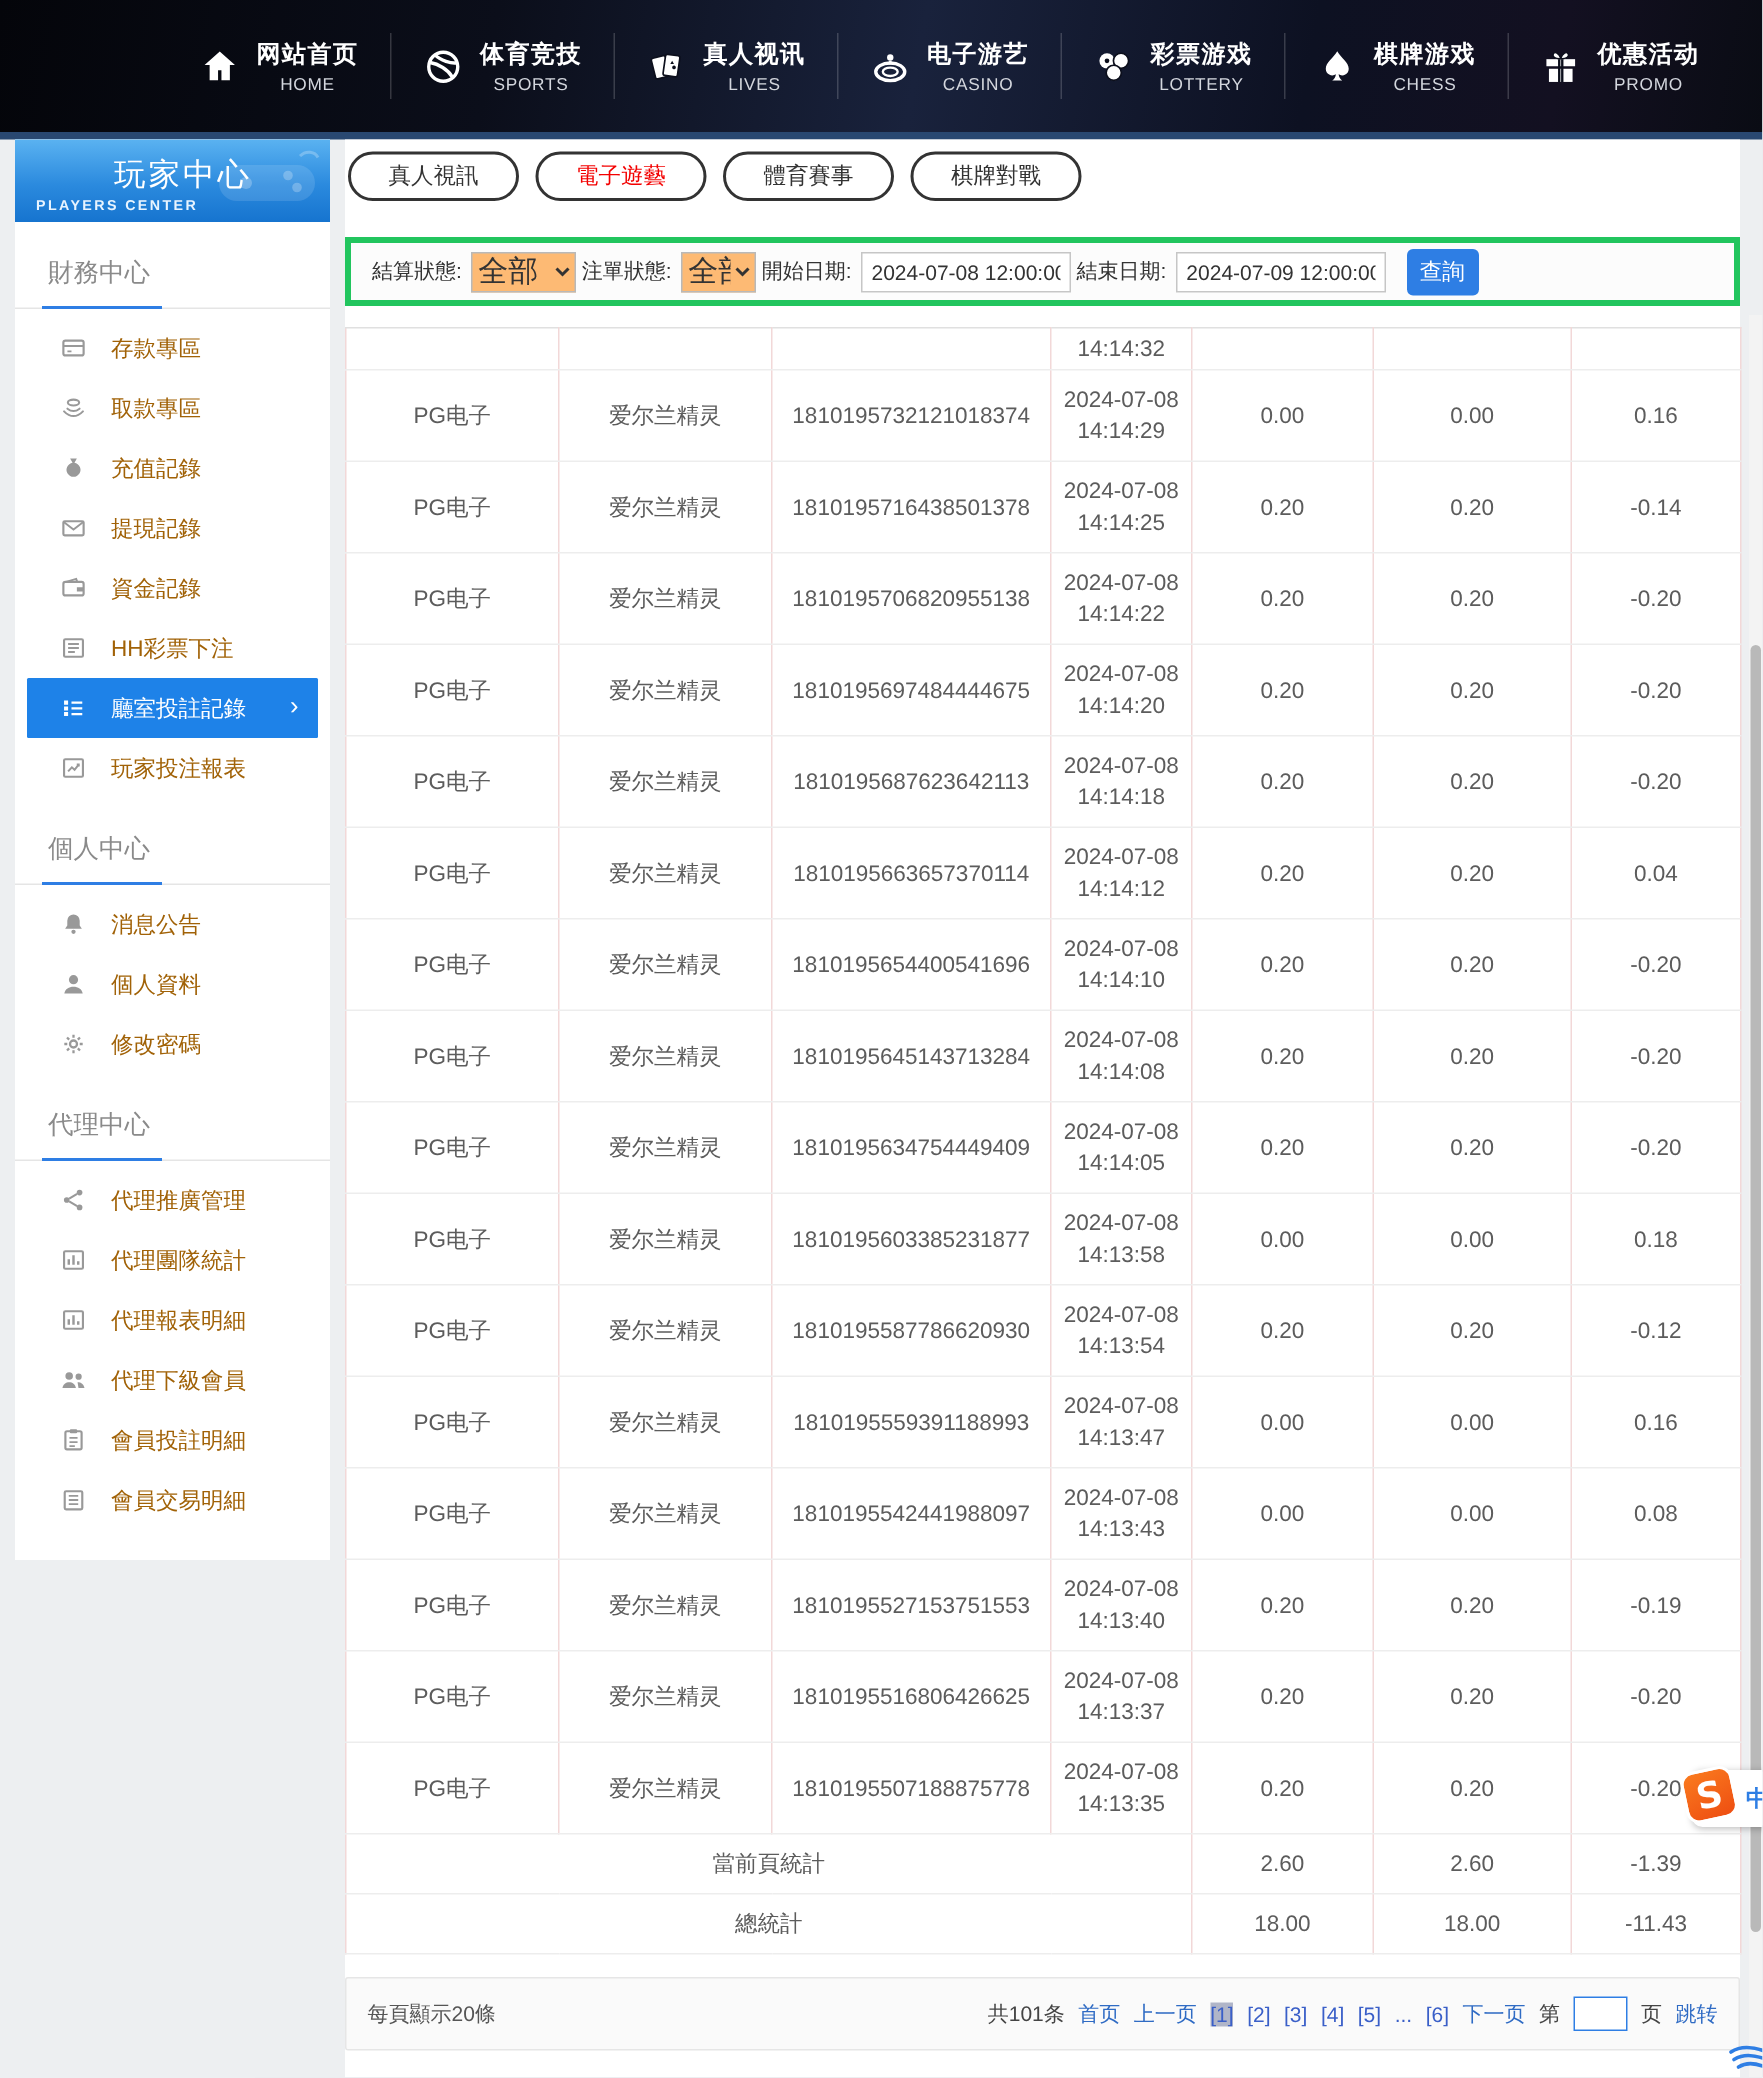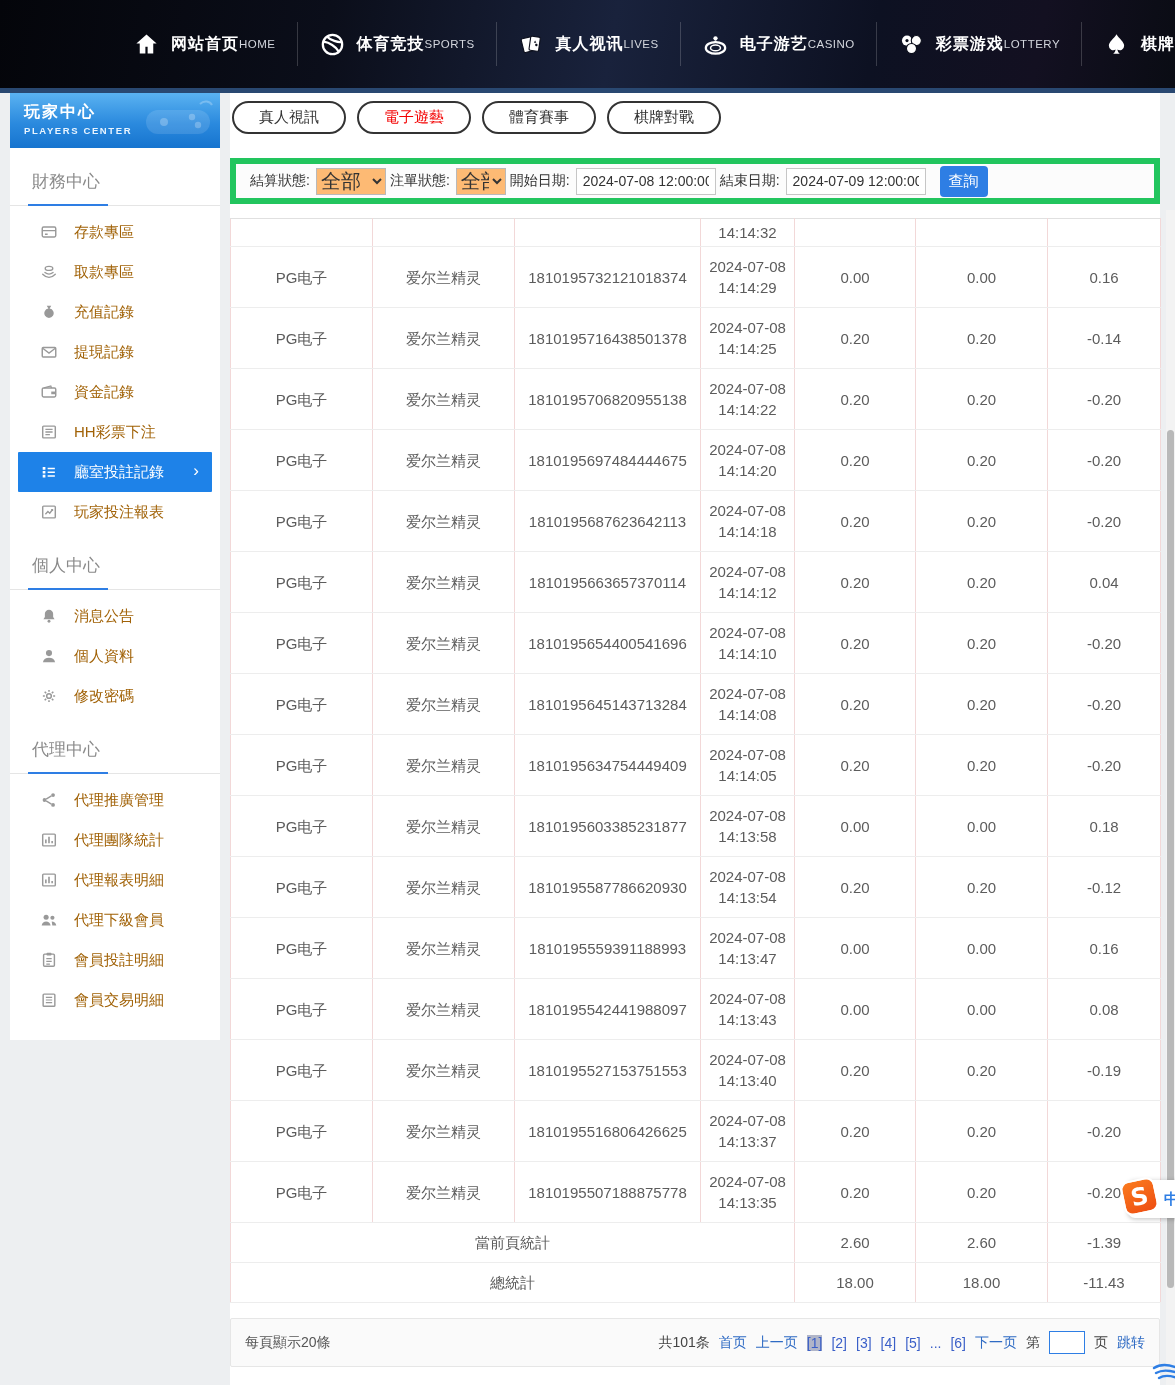--- a/index.html
+++ b/index.html
@@ -8,29 +8,29 @@
   .stage { position:relative; width:1175px; height:1385px; background:#edeff1; overflow:hidden; }
 
   
   .topnav { position:absolute; left:0; top:0; width:1175px; height:93px;
     background:linear-gradient(100deg,#04050a 0%,#0b0e1a 28%,#19223c 52%,#0d1122 74%,#131021 88%,#0a0c14 100%);
     border-bottom:5px solid #294871; display:flex; align-items:center; padding-left:112px; }
   .nav-item { display:flex; align-items:center; gap:11px; padding:0 21px; height:44px; cursor:pointer; }
   .nav-item + .nav-item { border-left:1px solid rgba(255,255,255,.18); }
   .nav-icn { width:27px; height:27px; color:#fff; flex:0 0 auto; }
   .nav-icn svg { width:27px; height:27px; display:block; }
-  .nav-txt { display:flex; align-items:flex-start; }
+  .nav-txt { display:flex; flex-direction:column; align-items:center; }
   .nav-zh { color:#fff; font-size:16px; font-weight:bold; letter-spacing:1px; white-space:nowrap; }
   .nav-en { color:#d3d6dd; font-size:11.5px; margin-top:4px; letter-spacing:.5px; }
 
   
   .sidebar { position:absolute; left:10px; top:93px; width:210px; height:947px; background:#fff; }
   .side-head { height:55px; background:linear-gradient(180deg,#5ab2f1 0%,#2b8ade 55%,#1674cf 100%);
     position:relative; padding:9px 0 0 14px; overflow:hidden; }
-  .side-head-title { color:#fff; font-size:16px; font-weight:bold; letter-spacing:2px; }
+  .side-head-title { color:#fff; font-size:21px; font-weight:normal; letter-spacing:2px;text-align:center; }
   .side-head-sub { color:#e8f4ff; font-size:9.5px; font-weight:bold; letter-spacing:1.6px; margin-top:2px; }
   .side-head-art { position:absolute; right:4px; top:3px; width:76px; height:50px; opacity:.55; color:#9fd7fa; }
   .side-sec-title { margin-top:16px; padding:6px 0 12px 22px; font-size:17px; color:#8a8a8a;
     border-bottom:1px solid #e5e5e5; position:relative; }
   .side-sec-title::after { content:""; position:absolute; left:18px; bottom:-1px; width:80px; height:2px; background:#2e7ee4; }
   .side-items { padding-top:6px; }
   .side-item { height:40px; display:flex; align-items:center; gap:16px; padding-left:30px;
     color:#a16207; font-size:15px; cursor:pointer; position:relative; }
   .side-item .icn { width:18px; height:18px; color:#999; flex:0 0 auto; }
   .side-item .icn svg { width:18px; height:18px; display:block; }
@@ -40,21 +40,21 @@
 
   
   .content { position:absolute; left:230px; top:93px; width:930px; height:1292px; background:#fff; }
 
   .tabs { position:absolute; left:2px; top:8px; display:flex; gap:11px; }
   .tab { height:33px; padding:0 25px; border:2px solid #333; border-radius:17px; background:#fff;
     font-size:15px; color:#333; font-family:inherit; cursor:pointer; white-space:nowrap; }
   .tab.active { color:#f30000; }
 
   .filterbar { position:absolute; left:0; top:65px; width:930px; height:46px; background:#fcfcfc;
-    border:6px solid #22c55e; display:flex; align-items:center; padding:0 10px; font-size:14px; color:#333; }
+    border:4px solid #22c55e; display:flex; align-items:center; padding:0 10px; font-size:14px; color:#333; }
   .flabel { margin:0 6px 0 4px; white-space:nowrap; }
   .fsel { height:27px; border:1px solid #b9b9b9; background:#fdba74; font-size:20px; color:#333; font-family:inherit; }
   .fsel.w1 { width:70px; } .fsel.w2 { width:50px; }
   .fdate { width:140px; height:27px; border:1px solid #c6c6c6; font-size:14px; color:#333; padding:0 6px; font-family:inherit; }
   .search-btn { margin-left:14px; width:48px; height:31px; background:#2e7ee4; color:#fff; border:none;
     border-radius:4px; font-size:15px; font-family:inherit; cursor:pointer; }
 
   
   .tablewrap { position:absolute; left:0; top:125px; width:930px; }
   table.bets { width:930px; border-collapse:collapse; table-layout:fixed; font-size:15px; color:#5c5c5c; }

